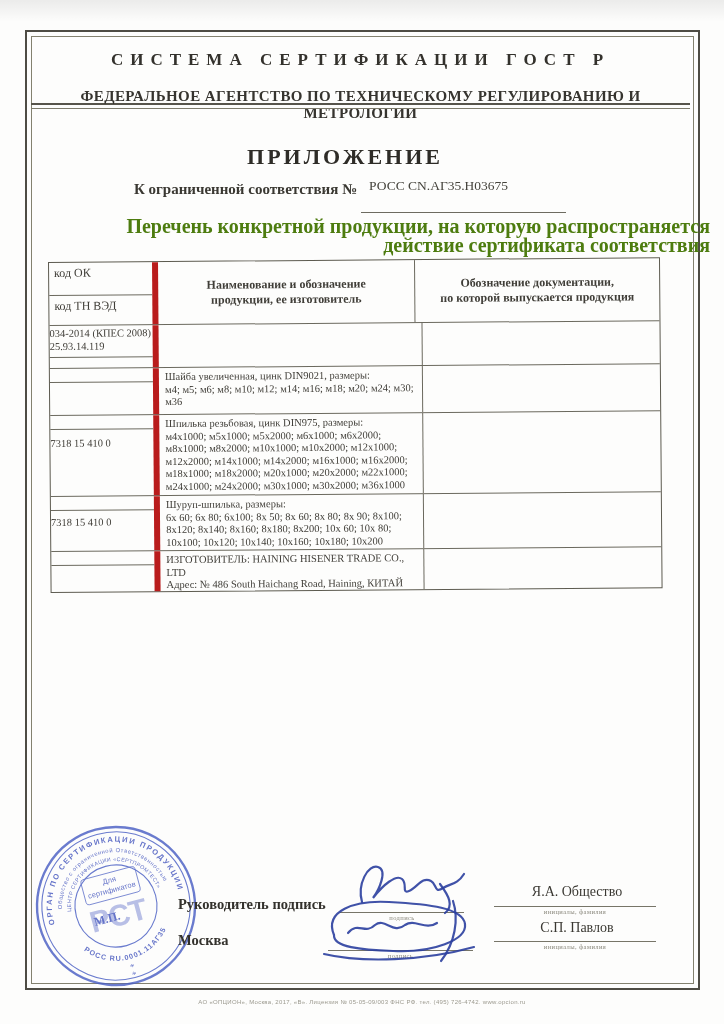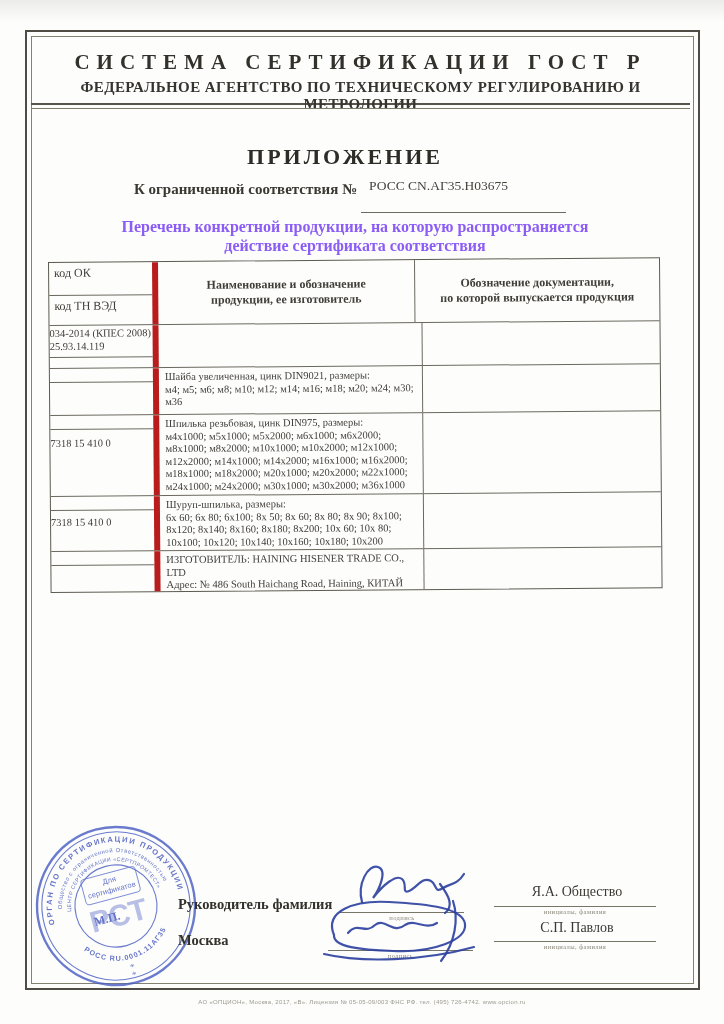--- a/index.html
+++ b/index.html
@@ -8,33 +8,33 @@
   #page::before{content:"";position:absolute;left:0;top:0;width:724px;height:22px;
         background:linear-gradient(#00000012,transparent);pointer-events:none;}
   .frame-outer{position:absolute;left:25px;top:30px;width:671px;height:956px;
         border:2px solid #4e4c44;}
   .frame-inner{position:absolute;left:4px;top:4px;right:4px;bottom:4px;
         border:1px solid #83816f;}
   
   .header-box{position:absolute;left:31px;top:36px;width:659px;height:67px;
         border-bottom:2px solid #56544b;text-align:center;}
   .header-rule2{position:absolute;left:31px;top:108px;width:659px;height:1px;background:#7d7b6c;}
-  .sys-title{margin-top:14px;font-size:21px;font-weight:bold;letter-spacing:7px;color:#33312c;}
-  .agency{margin-top:4px;font-size:15px;font-weight:bold;letter-spacing:0.4px;color:#36342f;}
+  .sys-title{margin-top:14px;font-size:17px;font-weight:bold;letter-spacing:7px;color:#33312c;}
+  .agency{margin-top:18px;font-size:15px;font-weight:bold;letter-spacing:0.4px;color:#36342f;}
   .serial{position:absolute;left:468px;top:115px;white-space:nowrap;}
   .serial .no{font-size:19px;font-weight:bold;color:#44423c;margin-right:6px;}
   .serial .digits{font-family:"DejaVu Sans Mono",monospace;font-size:22px;color:#cf4545;letter-spacing:3px;}
   .doc-title{position:absolute;left:0;top:144px;width:690px;text-align:center;
         font-size:22px;font-weight:bold;letter-spacing:3px;color:#2e2c27;}
   .cert-line{position:absolute;left:0;top:180px;width:700px;text-align:center;white-space:nowrap;}
   .cert-line .lbl{font-size:15px;font-weight:bold;color:#3a3832;}
   .cert-line .val{display:inline-block;font-size:13.5px;color:#45433c;border-bottom:1px solid #6d6b60;
         padding:0 58px 18px 8px;transform:translateY(-4px);}
-  .intro{position:absolute;left:0;top:217px;width:710px;text-align:center;
-        font-size:16px;font-weight:bold;line-height:19px;color:#8b5cf6;white-space:pre-line;}
+  .intro{position:absolute;left:0;top:217px;width:710px;text-align:right;
+        font-size:20px;font-weight:bold;line-height:19px;color:#4d7c0f;white-space:pre-line;}
   
   .ptable{position:absolute;left:48px;top:262px;width:610px;border:1.5px solid #5d5b50;
         transform:rotate(-0.45deg);transform-origin:0 0;font-size:10.5px;line-height:12.5px;}
   .trow{display:flex;border-top:1px solid #6b695e;}
   .trow:first-child{border-top:none;}
   .c1{width:103px;border-right:6px solid #b91c1c;display:flex;flex-direction:column;}
   .c2{width:252px;border-right:1px solid #6b695e;padding:3px 5px 2px 6px;white-space:pre-line;}
   .c3{flex:1;}
   .thead{height:62px;}
   .thead .c1 div{padding:4px 0 2px 5px;font-size:12px;}
@@ -180,21 +180,21 @@
     </text>
     <rect x="58" y="52" width="56" height="26" rx="3" stroke-width="0.8"></rect>
     <text x="86" y="62" text-anchor="middle" font-size="7.5" font-family="Liberation Sans,sans-serif">Для</text>
     <text x="86" y="72" text-anchor="middle" font-size="7.5" font-family="Liberation Sans,sans-serif">сертификатов</text>
     <text x="86" y="106" text-anchor="middle" font-size="30" font-weight="bold" opacity="0.45" font-family="Liberation Sans,sans-serif">РСТ</text>
     <text x="74" y="100" text-anchor="middle" font-size="12" font-weight="bold">М.П.</text>
     <text x="86" y="152" text-anchor="middle" font-size="9">*</text>
     <text x="86" y="160" text-anchor="middle" font-size="9">*</text>
   </svg>
 
-  <div class="role" style="left:178px;top:896px">Руководитель фамилия</div>
+  <div class="role" style="left:178px;top:896px">Руководитель подпись</div>
   <div class="role" style="left:178px;top:932px">Москва</div>
 
   <div class="sigline" style="left:340px;top:912px;width:124px"></div>
   <div class="tinylbl" style="left:340px;top:914px;width:124px">подпись</div>
   <div class="sigline" style="left:328px;top:950px;width:145px"></div>
   <div class="tinylbl" style="left:328px;top:952px;width:145px">подпись</div>
 
   <svg class="sig-svg" style="left:352px;top:854px;width:120px;height:62px" viewBox="0 0 120 62">
     <path d="M10,48 C5,30 16,10 26,13 C36,16 27,36 21,44 C31,31 44,20 50,25 C56,30 49,40 57,37 C65,34 70,22 79,27 C85,30 82,40 91,34 C99,29 105,31 112,20"></path>
     <path d="M88,30 C97,42 102,52 93,59"></path>

